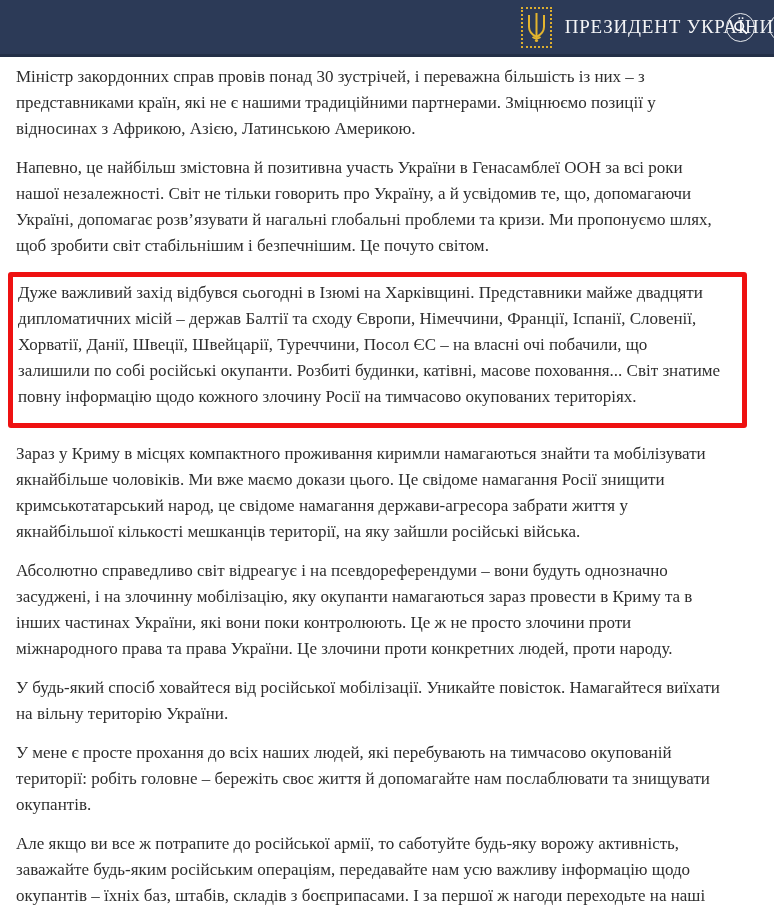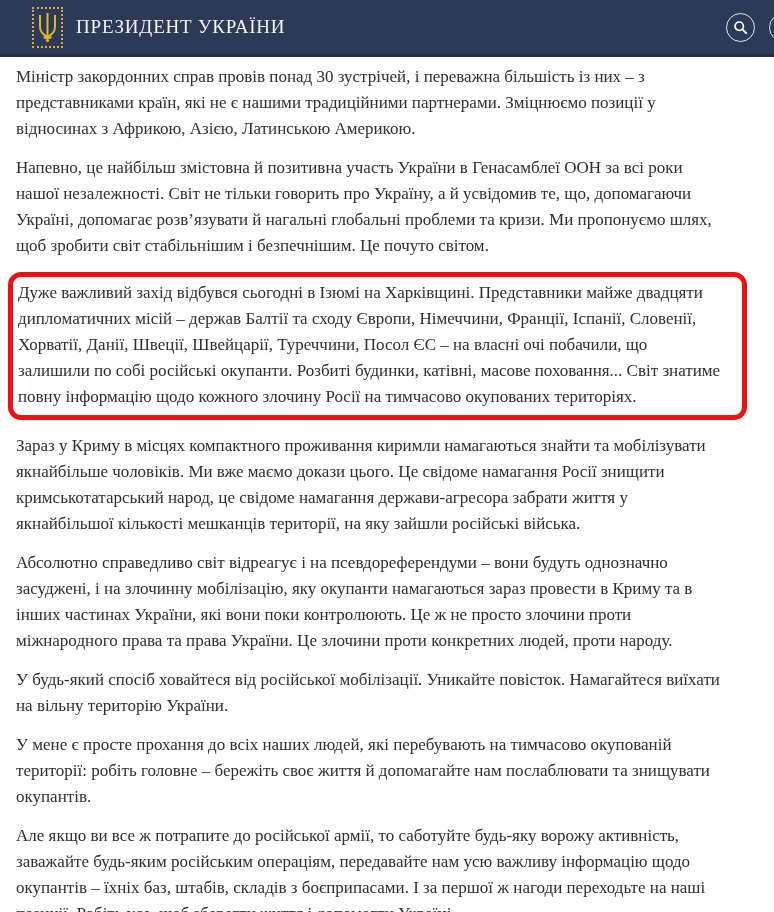--- a/index.html
+++ b/index.html
@@ -13,20 +13,21 @@
   }
 
   
   .site-header {
     position: relative;
     height: 57px;
     background: #2c3a57;
     border-bottom: 3px solid #232f47;
     display: flex;
     align-items: center;
+    justify-content: flex-end;
   }
   .logo-group {
     display: flex;
     align-items: center;
     margin-left: 32px;
     cursor: pointer;
   }
   .emblem-frame {
     width: 31px;
     height: 41px;
@@ -73,23 +74,23 @@
   .article {
     padding: 7px 54px 0 16px;
     font-size: 17px;
     line-height: 26px;
     color: #2e2e2e;
   }
   .article p { margin: 0 0 13px 0; }
 
   .highlight-box {
     border: 5px solid #ee1111;
-    border-radius: 13px;
+    border-radius: 3px;
     margin: 12px -27px 13px -8px;
-    padding: 3px 21px 5px 5px;
+    padding: 3px 21px 13px 5px;
   }
   .highlight-box p { margin: 0; }
 </style>
 </head>
 <body>
 
 <header class="site-header">
   <div class="logo-group">
     <span class="emblem-frame">
       <svg width="21" height="31" viewBox="0 0 21 31" aria-hidden="true">

